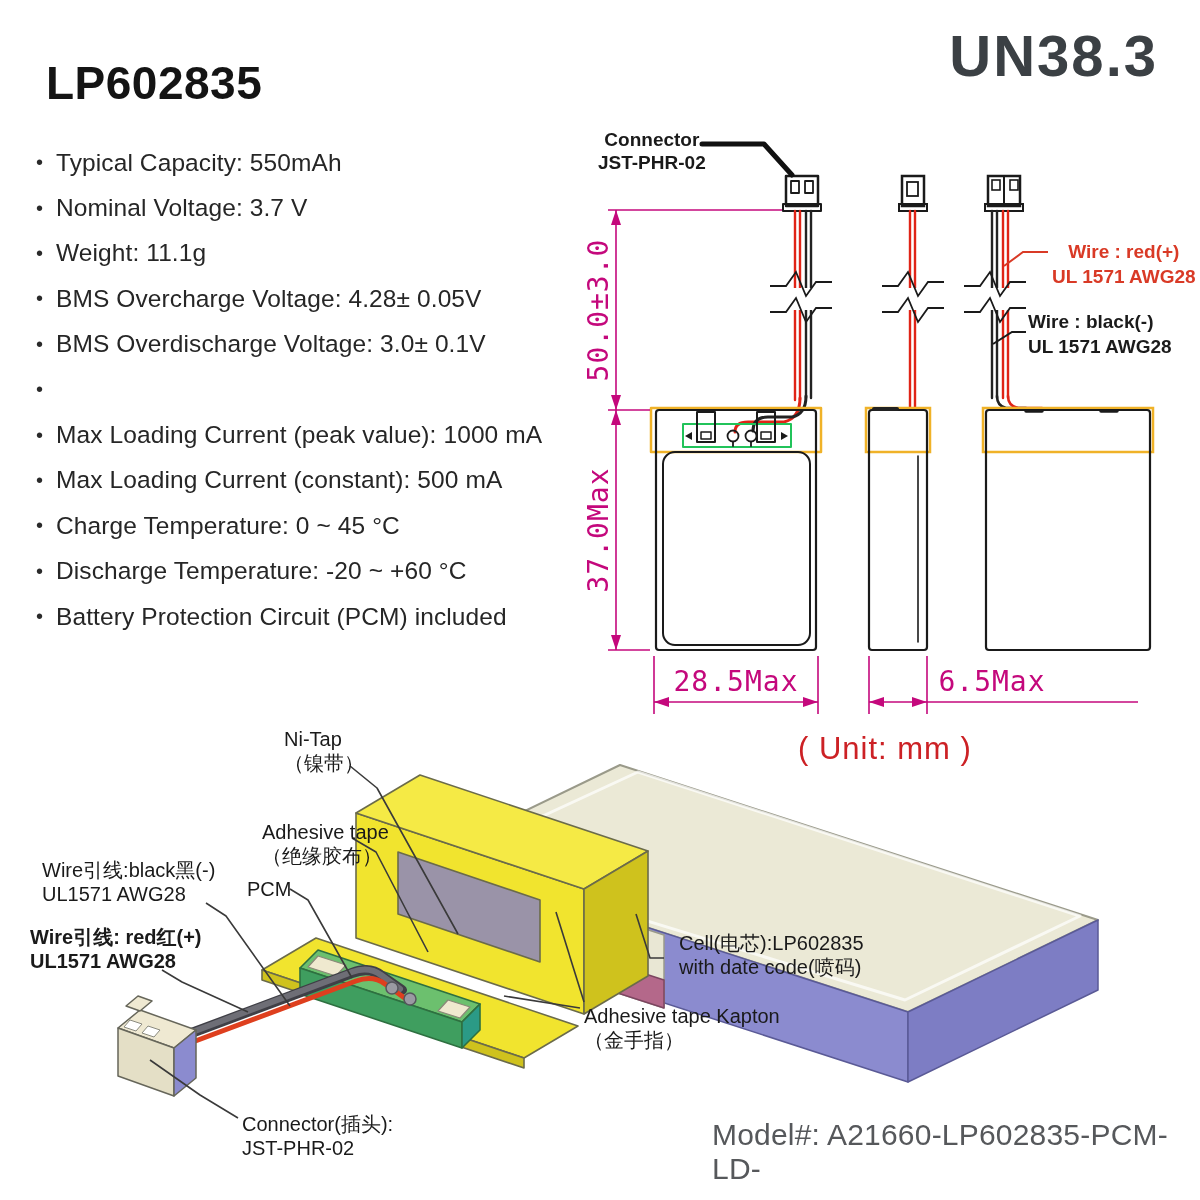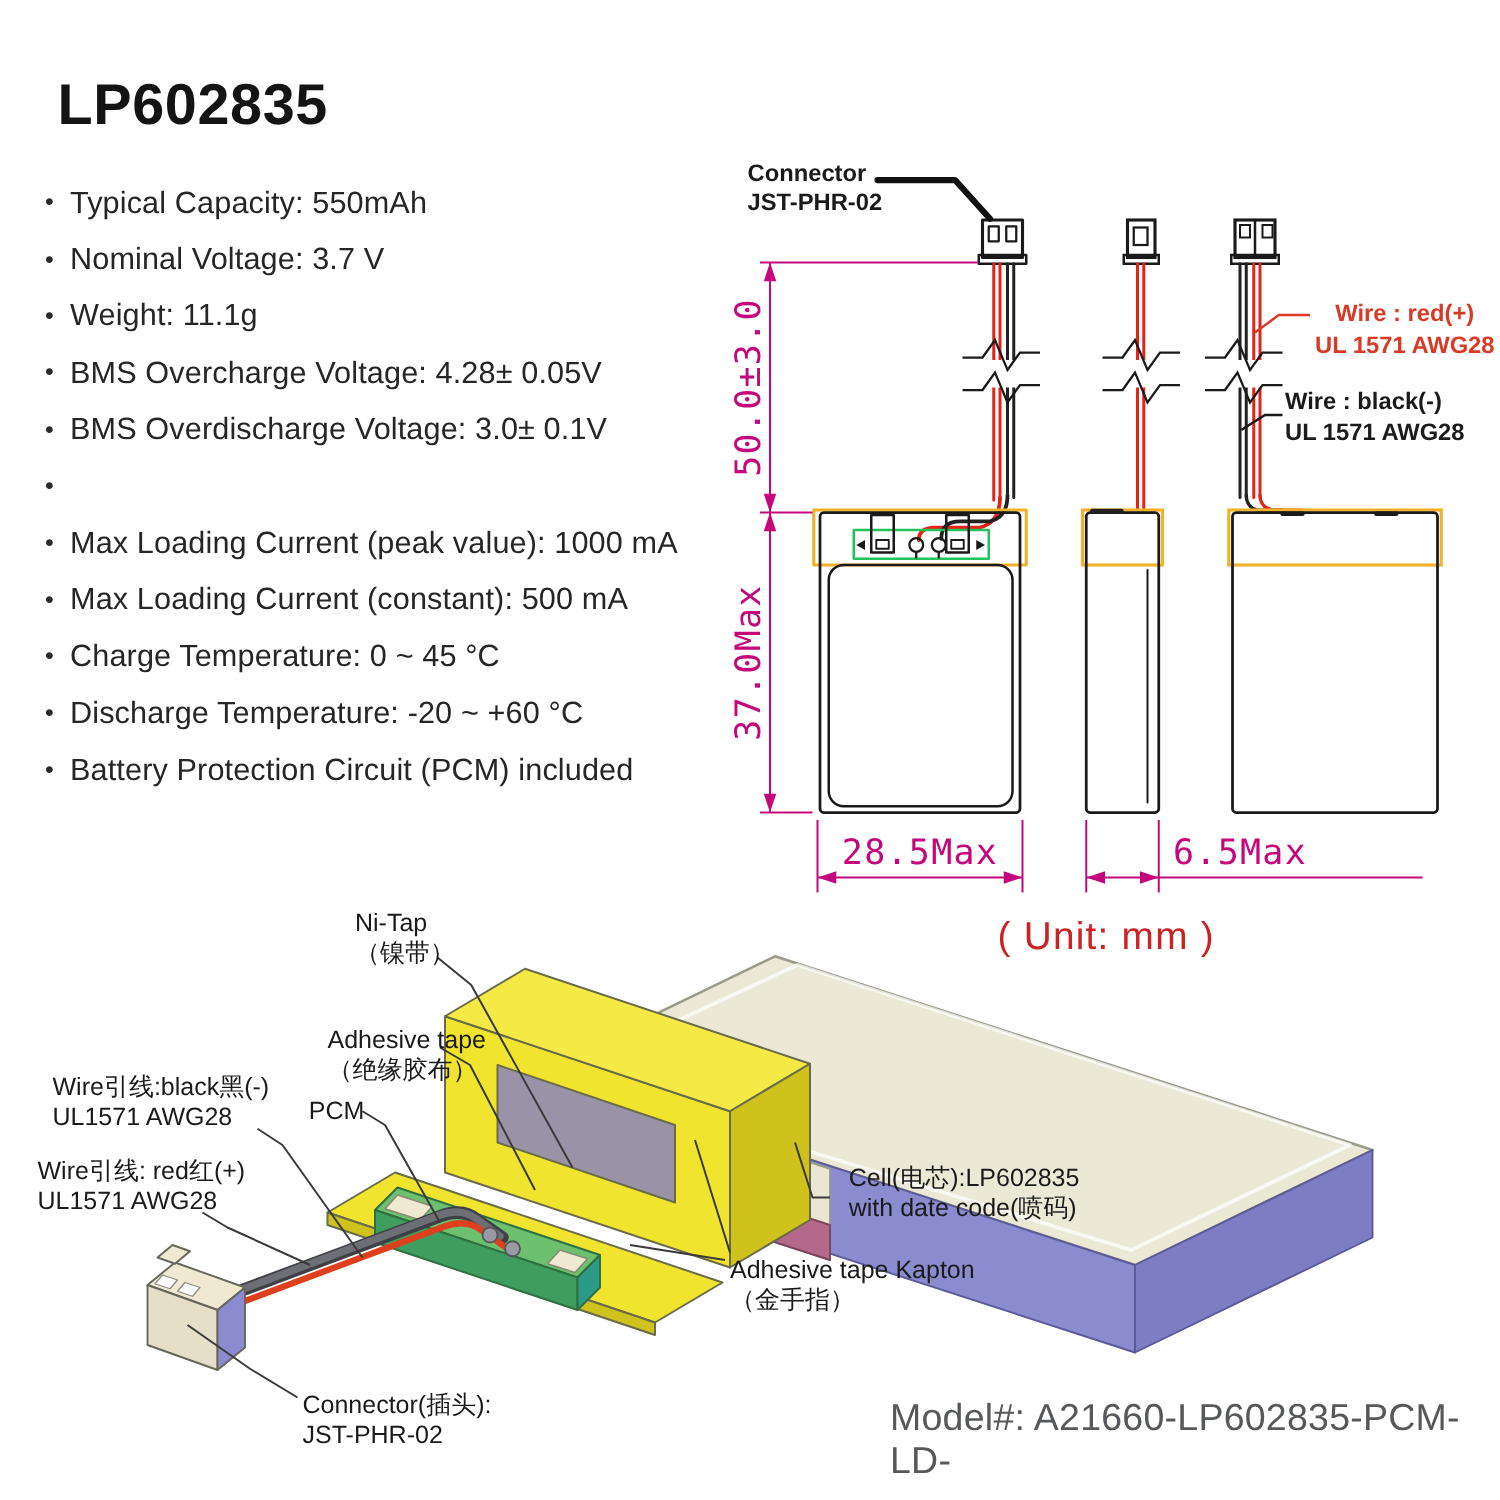--- a/index.html
+++ b/index.html
@@ -225,20 +225,21 @@
         <path d="M162,970 L182,982 L248,1012"></path>
         <path d="M150,1060 L200,1095 L238,1118"></path>
         <path d="M556,912 L584,1002"></path>
         <path d="M504,996 L580,1008"></path>
         <path d="M636,914 L650,958 L664,958"></path>
       </g>
     </g>
   </svg>
 
   <div class="page-title">LP602835</div>
+  <div class="cert">UN38.3</div>
 
   <div class="spec-list">
     <div class="spec-item">
         <span class="spec-bullet">•</span>
         <span class="spec-text">Typical Capacity: 550mAh</span>
       </div>
     <div class="spec-item">
         <span class="spec-bullet">•</span>
         <span class="spec-text">Nominal Voltage: 3.7 V</span>
       </div>
@@ -272,21 +273,21 @@
     <div class="spec-item">
         <span class="spec-bullet">•</span>
         <span class="spec-text">Discharge Temperature: -20 ~ +60 °C</span>
       </div>
     <div class="spec-item">
         <span class="spec-bullet">•</span>
         <span class="spec-text">Battery Protection Circuit (PCM) included</span>
       </div>
   </div>
 
-  <div class="lbl lbl-bold" style="left:598px;top:128px;">
+  <div class="lbl lbl-bold" style="left:598px;top:128px;text-align:center;">
     <div>Connector</div>
     <div>JST-PHR-02</div>
   </div>
   <div class="lbl lbl-bold red-text" style="left:1052px;top:239px;line-height:25px;">
     <div>Wire : red(+)</div>
     <div>UL 1571 AWG28</div>
   </div>
   <div class="lbl lbl-bold" style="left:1028px;top:309px;line-height:25px;color:#1b1b1b;">
     <div>Wire : black(-)</div>
     <div>UL 1571 AWG28</div>
@@ -297,21 +298,21 @@
     <div>（镍带）</div>
   </div>
   <div class="lbl" style="left:262px;top:796px;margin-top:24px;">
     <div>Adhesive tape</div>
     <div>（绝缘胶布）</div>
   </div>
   <div class="lbl" style="left:42px;top:858px;">
     <div>Wire引线:black黑(-)</div>
     <div>UL1571 AWG28</div>
   </div>
-  <div class="lbl" style="left:30px;top:925px;">
+  <div class="lbl" style="left:30px;top:925px;font-weight:bold;">
     <div>Wire引线: red红(+)</div>
     <div>UL1571 AWG28</div>
   </div>
   <div class="lbl" style="left:247px;top:877px;">
     <div>PCM</div>
   </div>
   <div class="lbl" style="left:242px;top:1112px;">
     <div>Connector(插头):</div>
     <div>JST-PHR-02</div>
   </div>

